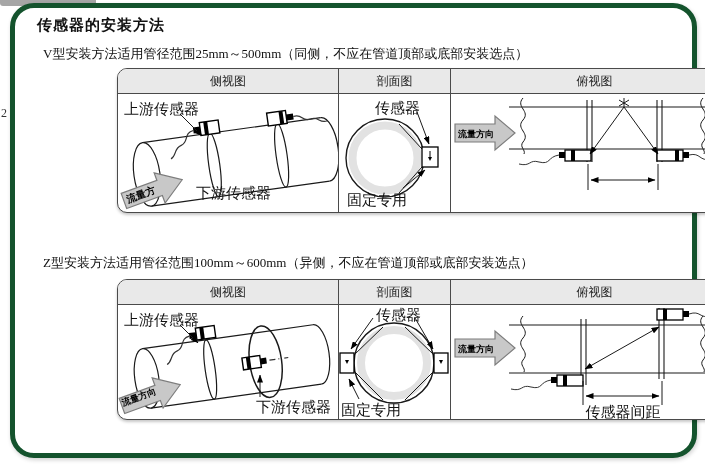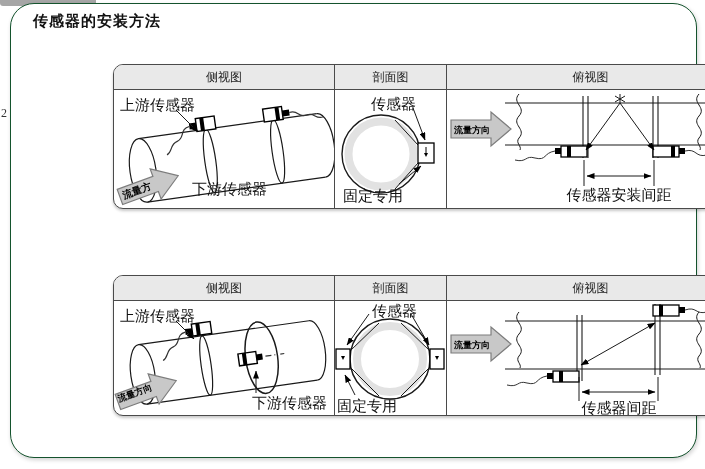--- a/index.html
+++ b/index.html
@@ -1,18 +1,18 @@
 <!DOCTYPE html>
 <html><head>
 <meta charset="utf-8">
 <style>
   html,body{margin:0;padding:0;background:#fff;}
   body{width:705px;height:469px;position:relative;font-family:"Liberation Serif","DejaVu Serif",serif;color:#111;overflow:hidden;}
   .artifact{position:absolute;left:0;top:0;width:96px;height:6px;background:#a6a6a6;border-radius:0 0 3px 3px;}
-  .page{position:absolute;left:10px;top:3px;width:687px;height:455px;background:#fff;border:1px solid #14532d;border-radius:24px;box-shadow:1px 2px 4px rgba(0,0,0,.18);box-sizing:border-box;padding-left:24px;}
+  .page{position:absolute;left:10px;top:3px;width:687px;height:455px;background:#fff;border:5px solid #14532d;border-radius:24px;box-shadow:1px 2px 4px rgba(0,0,0,.18);box-sizing:border-box;padding-left:24px;}
   .page-number{position:absolute;left:1px;top:106px;font-size:12px;color:#333;}
   .doc-title{position:absolute;left:22px;top:8px;font-family:"Liberation Sans","DejaVu Sans",sans-serif;font-weight:bold;font-size:15px;letter-spacing:1px;}
   .section-heading{position:absolute;left:28px;font-size:13px;white-space:nowrap;}
   .heading-v{top:37px;}
   .heading-z{top:246px;}
   .dtable{position:absolute;left:64px;width:622px;border:1.5px solid #4a4a4a;border-radius:10px;overflow:hidden;background:#fff;box-shadow:0 2px 3px rgba(0,0,0,.22);box-sizing:border-box;margin-left:48px;}
   .table-v{top:60px;height:145px;}
   .table-z{top:271px;height:141px;}
   .thead{display:grid;grid-template-columns:221px 112px 1fr;height:24px;background:#e9e9e9;border-bottom:1px solid #4a4a4a;}
   .th{display:flex;align-items:center;justify-content:center;font-size:12px;color:#222;border-right:1px solid #4a4a4a;}
@@ -38,20 +38,21 @@
     </marker>
   </defs>
 </svg>
 
 <div class="artifact"></div>
 <span class="page-number">2</span>
 
 <div class="page">
   <div class="doc-title">传感器的安装方法</div>
 
+  <div class="section-heading heading-v">V型安装方法适用管径范围25mm～500mm（同侧，不应在管道顶部或底部安装选点）</div>
 
   <div class="dtable table-v" style="left:54px;">
     <div class="thead">
       <div class="th">侧视图</div>
       <div class="th">剖面图</div>
       <div class="th">俯视图</div>
     </div>
     <div class="tbody">
 
       <div class="cell">
@@ -120,25 +121,25 @@
             <rect x="232" y="58" width="6" height="6" fill="#000"></rect>
             <path d="M238 61 C250 58 248 68 260 65 C270 62 268 70 278 67" stroke="#333" fill="none"></path>
           </g>
           <path d="M139 60 L173 13 L207 60" stroke="#1a1a1a" stroke-width="1" fill="none" marker-start="url(#ah)" marker-end="url(#ah)"></path>
           <path d="M173 4 v10 M168 6 l10 6 M178 6 l-10 6" stroke="#1a1a1a" stroke-width="1"></path>
           <path d="M137 70 V96 M207 70 V96" stroke="#1a1a1a" stroke-width="1"></path>
           <path d="M140 86 H204" stroke="#1a1a1a" stroke-width="1" marker-start="url(#ah)" marker-end="url(#ah)"></path>
           <polygon points="4,30 44,30 44,22 64,39 44,56 44,48 4,48" fill="#c8c8c8" stroke="#7d7d7d" stroke-width="1.2"></polygon>
         </svg>
         <span class="arrow-text" style="left:7px;top:34px;">流量方向</span>
-        <span class="lbl center" style="left:97px;top:96px;width:150px;">传感器安装间距</span>
       </div>
     </div>
   </div>
 
+  <div class="section-heading heading-z">Z型安装方法适用管径范围100mm～600mm（异侧，不应在管道顶部或底部安装选点）</div>
 
   <div class="dtable table-z" style="left:54px;">
     <div class="thead">
       <div class="th">侧视图</div>
       <div class="th">剖面图</div>
       <div class="th">俯视图</div>
     </div>
     <div class="tbody">
 
       <div class="cell">

